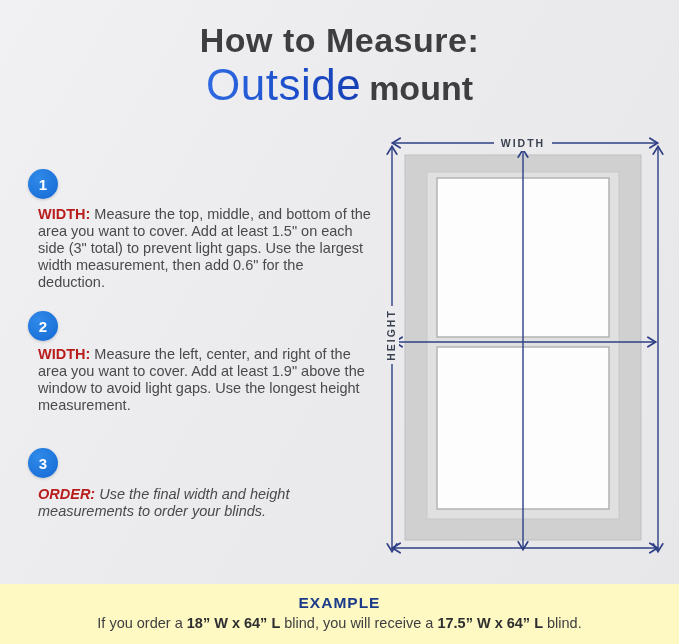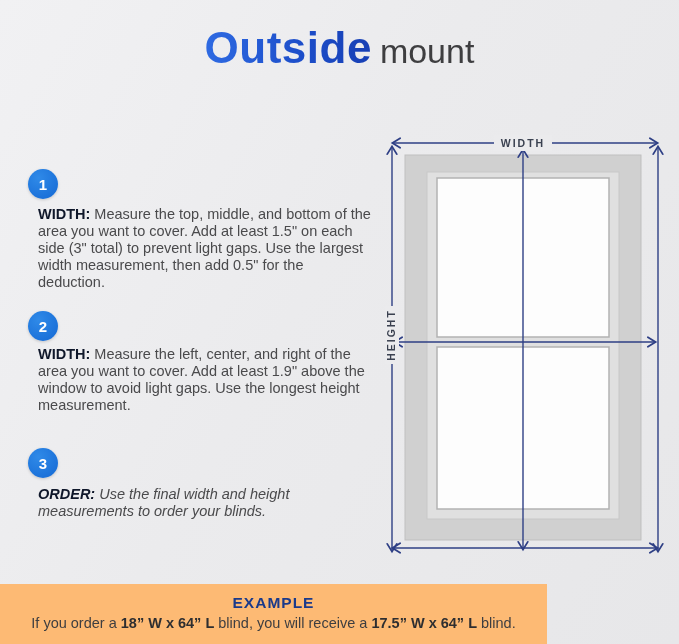--- a/index.html
+++ b/index.html
@@ -9,66 +9,67 @@
     position:relative;
     width:679px; height:644px;
     background:linear-gradient(120deg,#f1f1f3 0%,#ebebed 45%,#e7e7e9 100%);
     overflow:hidden;
     color:#454547;
   }
   .title { position:absolute; top:22px; left:0; width:679px; text-align:center; line-height:1.08; }
   .title-line1 { font-size:34px; font-weight:700; color:#3e3e40; letter-spacing:.5px; }
   .title-line2 { margin-top:2px; }
   .title-highlight {
-    font-size:44px; font-weight:700; letter-spacing:.5px;
+    font-size:44px; font-weight:400; letter-spacing:.5px;
     background:linear-gradient(90deg,#2e6ae2 0%,#1d4fcb 55%,#173fb4 100%);
     -webkit-background-clip:text; background-clip:text; color:transparent;
   }
-  .title-suffix { font-size:34px; font-weight:400; color:#3e3e40; margin-left:8px; }
+  .title-suffix { font-size:34px; font-weight:700; color:#3e3e40; margin-left:8px; }
 
   .badge {
     position:absolute; left:28px; width:30px; height:30px; border-radius:50%;
     background:radial-gradient(circle at 35% 30%, #2f8ae8, #1468d4);
     color:#fff; font-size:15px; font-weight:700;
     display:flex; align-items:center; justify-content:center;
     box-shadow:0 1px 3px rgba(0,0,0,.18);
   }
   .badge1 { top:169px; } .badge2 { top:311px; } .badge3 { top:448px; }
 
   .step-text {
     position:absolute; left:38px; width:334px;
     font-size:14.5px; line-height:17px; color:#4a4a4c;
   }
-  .step-text b { color:#0f172a; font-weight:700; }
+  .step-text b { color:#b91c1c; font-weight:700; }
   .step1 { top:206px; } .step2 { top:346px; } .step3 { top:486px;font-style:italic; }
 
   .diagram { position:absolute; left:378px; top:128px; }
 
   .example {
-    position:absolute; left:0; top:584px; width:547px; height:60px;
-    background:#fdba74; text-align:center;
+    position:absolute; left:0; top:584px; width:679px; height:60px;
+    background:#fef9c3; text-align:center;
   }
   .example-heading {
     margin-top:10px; font-size:15.5px; font-weight:700;
     color:#1b3a8a; letter-spacing:1px;
   }
   .example-text { margin-top:3px; font-size:14.5px; color:#3e3e40; }
   .example-text b { font-weight:700; color:#2e2e30; }
 </style>
 </head>
 <body>
 
 <div class="title">
+  <div class="title-line1">How to Measure:</div>
   <div class="title-line2">
     <span class="title-highlight">Outside</span><span class="title-suffix">mount</span>
   </div>
 </div>
 
 <div class="badge badge1">1</div>
-<p class="step-text step1"><b>WIDTH:</b><span> Measure the top, middle, and bottom of the area you want to cover. Add at least 1.5" on each side (3" total) to prevent light gaps. Use the largest width measurement, then add 0.5" for the deduction.</span></p>
+<p class="step-text step1"><b>WIDTH:</b><span> Measure the top, middle, and bottom of the area you want to cover. Add at least 1.5" on each side (3" total) to prevent light gaps. Use the largest width measurement, then add 0.6" for the deduction.</span></p>
 
 <div class="badge badge2">2</div>
 <p class="step-text step2"><b>WIDTH:</b><span> Measure the left, center, and right of the area you want to cover. Add at least 1.9" above the window to avoid light gaps. Use the longest height measurement.</span></p>
 
 <div class="badge badge3">3</div>
 <p class="step-text step3"><b>ORDER:</b><span> Use the final width and height measurements to order your blinds.</span></p>
 
 <svg class="diagram" width="296" height="436" viewBox="0 0 296 436">
   <defs>
     <marker id="ah" viewBox="0 0 10 10" refX="7.5" refY="5" markerWidth="8.5" markerHeight="8.5" orient="auto-start-reverse">

